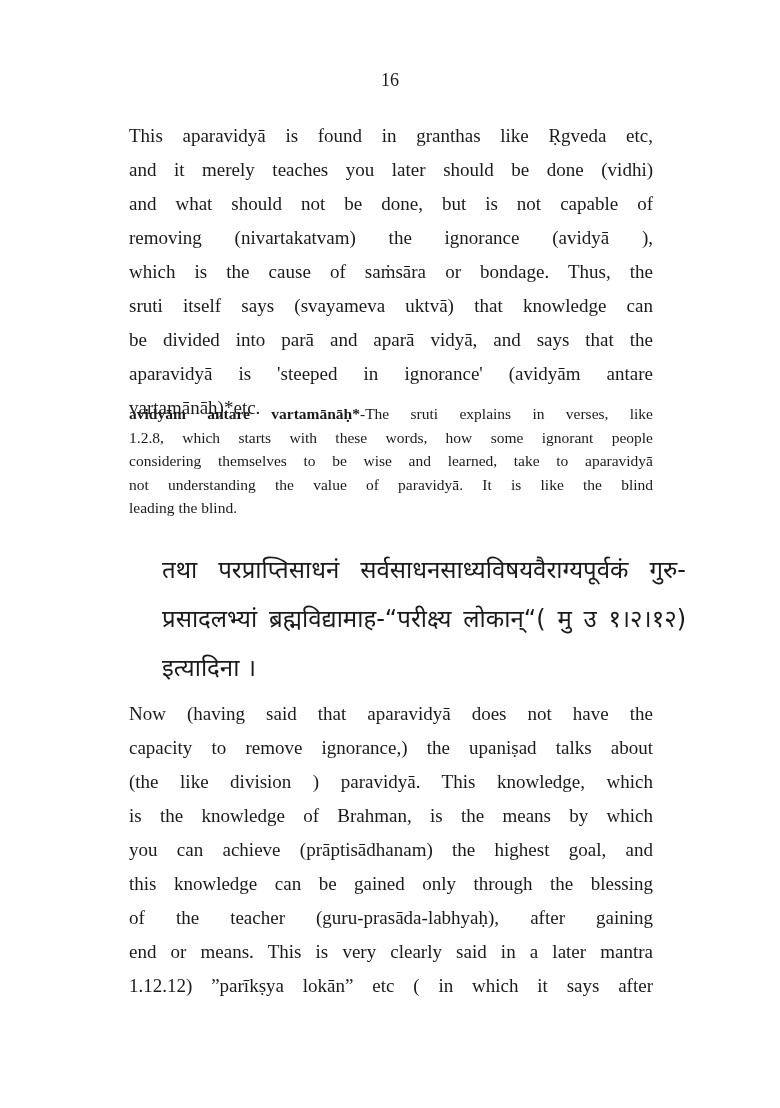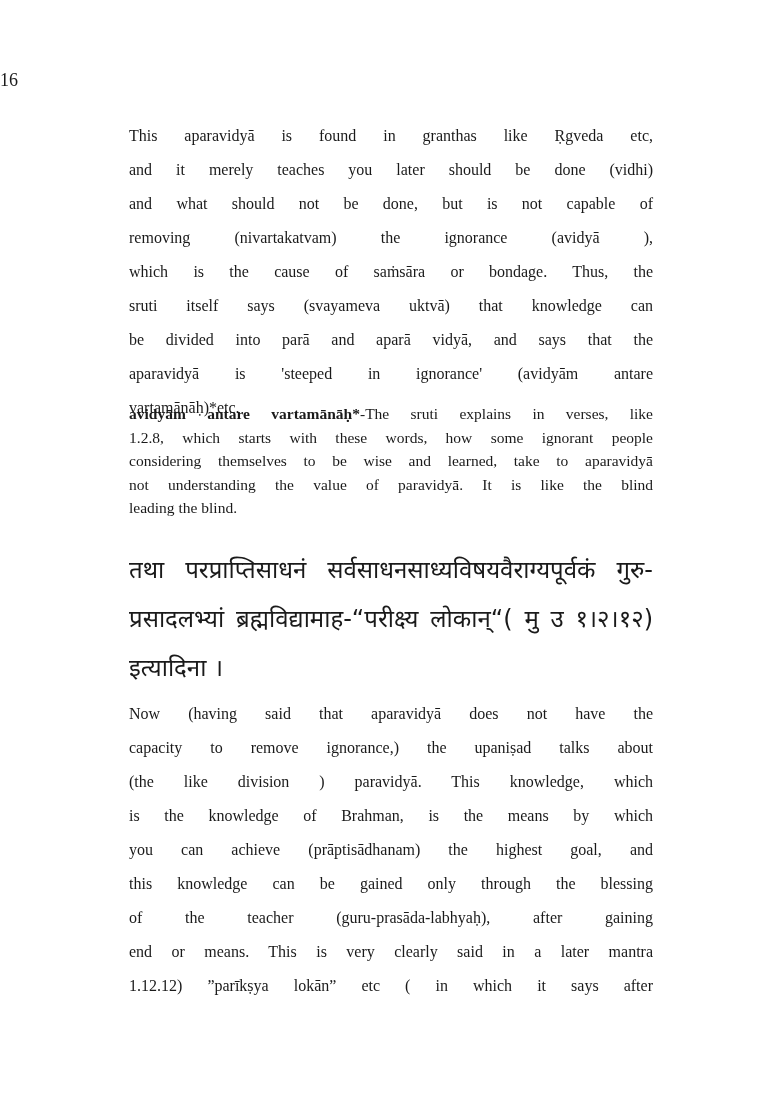--- a/index.html
+++ b/index.html
@@ -6,38 +6,38 @@
   body {
     width: 780px; height: 1108px;
     background: #ffffff;
     color: #1a1a1a;
     font-family: "Liberation Serif", "DejaVu Serif", serif;
     position: relative;
     overflow: hidden;
   }
   .page-number {
     position: absolute; top: 70px; left: 0; width: 780px;
-    font-size: 18px;
+    text-align: center; font-size: 18px;
   }
   .block { position: absolute; left: 129px; width: 524px; }
   .line {
     display: block; white-space: nowrap;
     text-align: justify; text-align-last: justify;
   }
   .line.last { text-align-last: left; }
-  .main .line { font-size: 16px; height: 34px; line-height: 34px; }
+  .main .line { font-size: 19px; height: 34px; line-height: 34px; }
   .note .line { font-size: 15.5px; height: 23.5px; line-height: 23.5px; }
   .note .bold { font-weight: bold; margin-top: 44px; }
   .skt .line {
     font-family: "DejaVu Sans", "Liberation Sans", sans-serif;
     font-size: 24px; height: 49px; line-height: 49px;
   }
   #p1 { top: 119px; }
   #note { top: 402px; }
-  #skt { top: 546px; }
+  #skt { top: 546px; margin-left: 33px; }
   #p2 { top: 697px; }
 </style>
 </head>
 <body>
 
 <div class="page-number">16</div>
 
 <div class="block main" id="p1">
   <span class="line">This aparavidyā is found in granthas like Ṛgveda etc,</span>
   <span class="line">and it merely teaches you later should be done (vidhi)</span>

